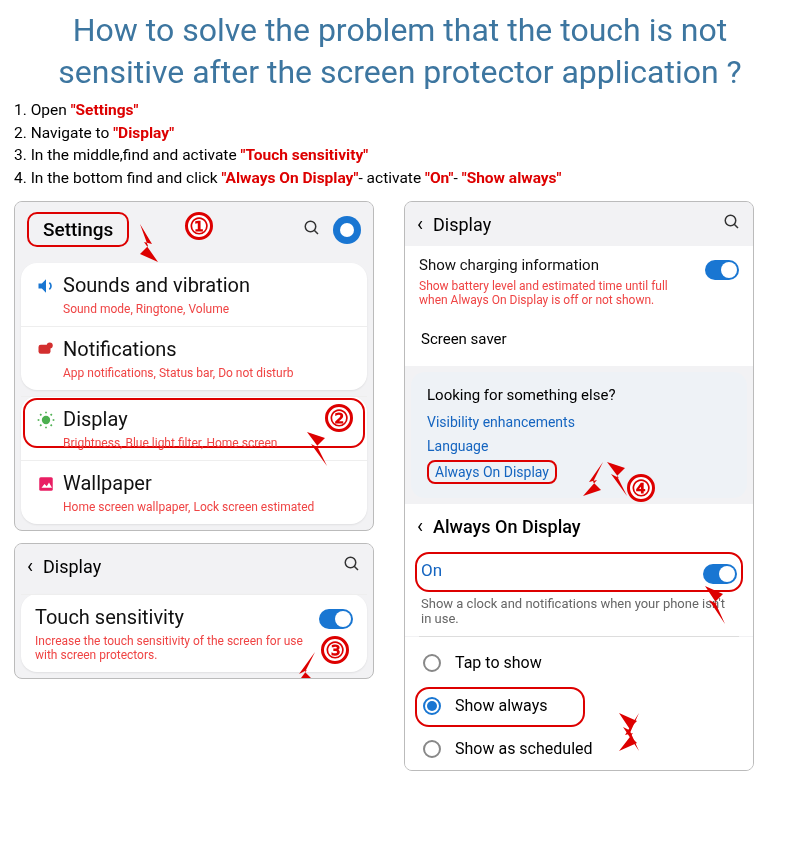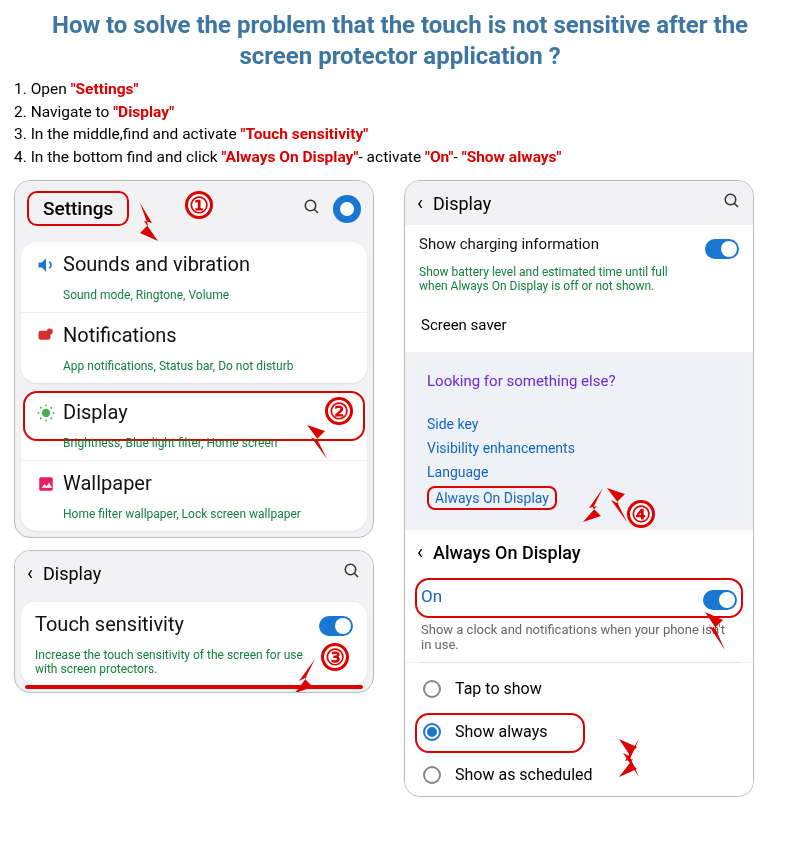--- a/index.html
+++ b/index.html
@@ -1,45 +1,45 @@
 <!DOCTYPE html>
 <html><head>
 <meta charset="utf-8">
 <style>
 *{box-sizing:border-box;margin:0;padding:0;font-family:-apple-system,BlinkMacSystemFont,"Segoe UI",Roboto,Arial,sans-serif}
 body{width:800px;height:844px;background:#fff;position:relative;overflow:hidden}
-.title{color:#3d76a0;font-size:24px;font-weight:700;text-align:center;padding:10px 20px 4px;line-height:1.3}
+.title{color:#3d76a0;font-size:32px;font-weight:400;text-align:center;padding:10px 20px 4px;line-height:1.3}
 .steps{padding:2px 14px;font-size:15.5px;line-height:1.45}
 .steps .hl{color:#d00;font-weight:700}
 .cols{display:flex;gap:30px;padding:10px 14px 0}
 .col-left{width:360px;display:flex;flex-direction:column;gap:12px}
 .col-right{width:350px}
-.phone{border:1px solid #bbb;border-radius:16px;background:#f2f2f4;overflow:hidden;position:relative}
+.phone{border:1px solid #bbb;border-radius:8px;background:#f2f2f4;overflow:hidden;position:relative}
 .card{background:#fff;border-radius:16px;margin:6px;box-shadow:0 1px 2px rgba(0,0,0,.08)}
 .hdr{position:relative;display:flex;align-items:center;padding:10px 12px;background:#f2f2f4}
 .hdr .title-box{border:2.5px solid #d00;border-radius:10px;padding:4px 14px;font-size:19px;font-weight:500}
 .hdr .q{margin-left:auto;font-size:18px}
 .avatar{width:28px;height:28px;border-radius:50%;background:#1976d2;margin-left:12px;display:flex;align-items:center;justify-content:center}
 .avatar::after{content:"";width:14px;height:14px;border-radius:50%;background:#fff}
 .row{display:flex;align-items:flex-start;padding:10px 14px;gap:6px;border-top:1px solid #eee;position:relative}
 .row:first-child{border-top:none}
 .icon{width:22px;height:22px;flex-shrink:0;display:flex;align-items:center;justify-content:center;margin-top:2px}
 .row-body{flex:1}
 .row-title{font-size:20px;color:#111}
-.row-sub{font-size:12px;color:#15803d;margin-top:12px}
+.row-sub{font-size:12px;color:#ef4444;margin-top:5px}
 .toggle{width:34px;height:20px;border-radius:10px;background:#1976d2;position:relative;flex-shrink:0;margin-top:4px}
 .toggle::after{content:"";position:absolute;right:2px;top:2px;width:16px;height:16px;border-radius:50%;background:#fff}
 .ring{border:2.5px solid #d00;border-radius:14px;position:absolute;pointer-events:none}
 .num{position:absolute;font-size:22px;font-weight:800;color:#d00;width:28px;height:28px;border:3px solid #d00;border-radius:50%;display:flex;align-items:center;justify-content:center;background:#fff;z-index:5}
 .arrow{position:absolute;z-index:4}
 .arrow svg{overflow:visible}
 .subhdr{display:flex;align-items:center;padding:10px 12px;gap:10px;font-size:18px;background:#f2f2f4}
 .chev{font-size:20px}
 .lookfor{background:#eef2f6;border-radius:14px;margin:6px;padding:14px 16px}
-.lookfor h3{font-size:15px;font-weight:400;color:#6d28d9;margin-bottom:22px}
+.lookfor h3{font-size:15px;font-weight:400;color:#000000;margin-bottom:6px}
 .lookfor a{display:block;color:#1565c0;font-size:14px;padding:4px 0}
 .aod-hl{border:2.5px solid #d00;border-radius:8px;padding:2px 6px;display:inline-block;margin-top:2px}
 .radio-row{display:flex;align-items:flex-end;padding:12px 18px;gap:14px}
 .radio{width:18px;height:18px;border-radius:50%;border:2px solid #888;flex-shrink:0}
 .radio.on{border-color:#1976d2;display:flex;align-items:center;justify-content:center}
 .radio.on::after{content:"";width:10px;height:10px;border-radius:50%;background:#1976d2}
 .plain-row{padding:12px 16px}
 .desc{font-size:13px;color:#666;padding:0 16px 10px}
 .divider{height:1px;background:#ddd;margin:0 14px}
 </style>
@@ -128,21 +128,21 @@
         </div>
         <div class="row">
           <span class="icon">
               <svg viewBox="0 0 24 24" width="18" height="18" fill="#e91e63">
                 <rect x="3" y="3" width="18" height="18" rx="2"></rect>
                 <polygon points="6,17 10,12 13,15 16,10 20,17" fill="#fff"></polygon>
               </svg>
             </span>
           <div class="row-body">
               <div class="row-title">Wallpaper</div>
-              <div class="row-sub">Home filter wallpaper, Lock screen wallpaper</div>
+              <div class="row-sub">Home screen wallpaper, Lock screen estimated</div>
             </div>
         </div>
       </div>
     </div>
 
     <div class="phone" style="position:relative">
       <div class="subhdr">
         <span class="chev">‹</span>
         <span>Display</span>
         <span class="q" style="margin-left:auto"><svg width="18" height="18" viewBox="0 0 24 24" fill="none" stroke="#333" stroke-width="2">
@@ -182,21 +182,20 @@
           <div class="row-body">
               <div class="row-title" style="font-size:15px">Show charging information</div>
               <div class="row-sub">Show battery level and estimated time until full when Always On Display is off or not shown.</div>
             </div>
           <div class="toggle"></div>
         </div>
         <div class="plain-row"><span style="font-size:15px">Screen saver</span></div>
       </div>
       <div class="lookfor" style="position:relative">
         <h3>Looking for something else?</h3>
-        <a>Side key</a>
         <a>Visibility enhancements</a>
         <a>Language</a>
         <span class="aod-hl"><a style="padding:0">Always On Display</a></span>
         <div class="num" style="bottom:-4px;left:216px">④</div>
         <div class="arrow" style="bottom:-2px;left:172px"><svg width="44" height="34">
               <polygon points="0,0 14,20 6,18 20,34 2,28 10,20" fill="#d00" transform="scale(-1,1) translate(-20,0)"></polygon>
               <polygon points="44,34 28,12 36,16 24,0 42,6 34,14" fill="#d00"></polygon>
             </svg></div>
       </div>
       <div class="subhdr" style="background:#fff">

